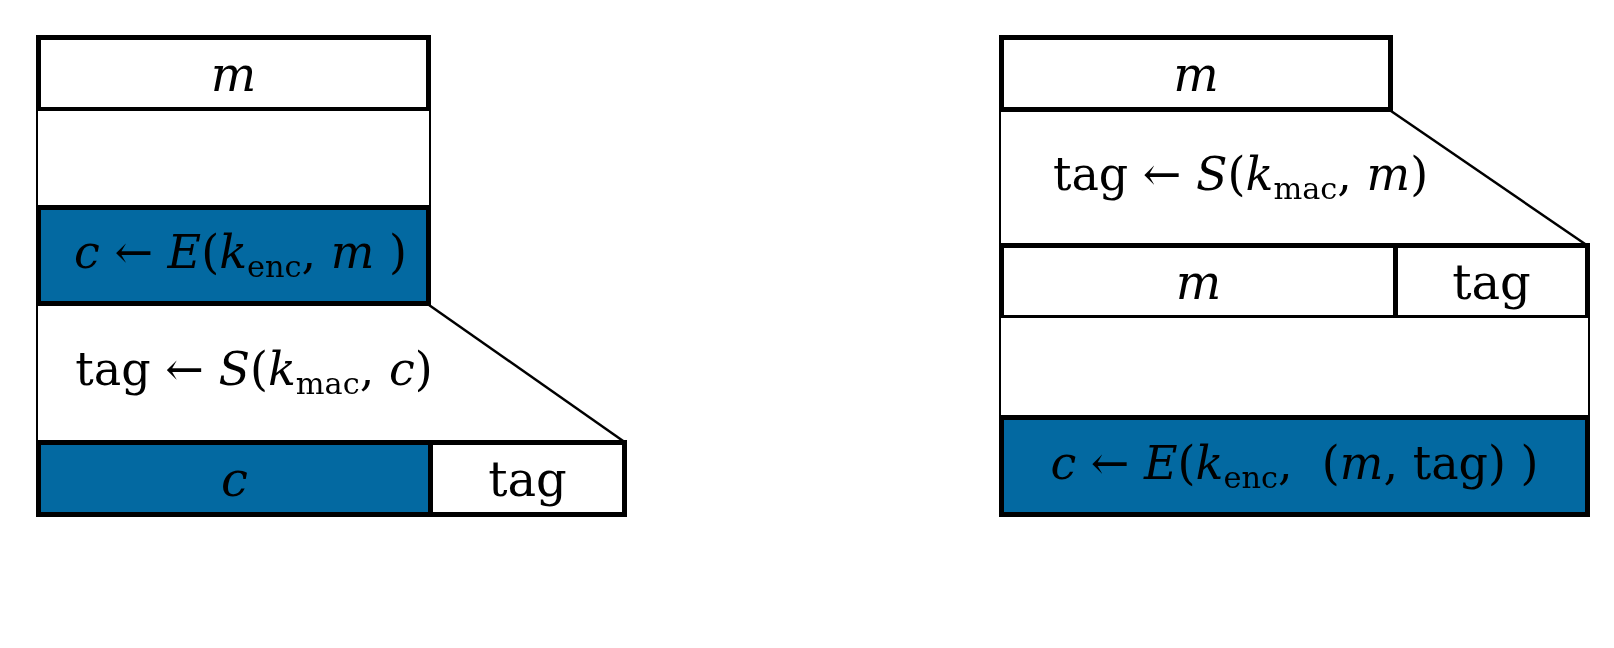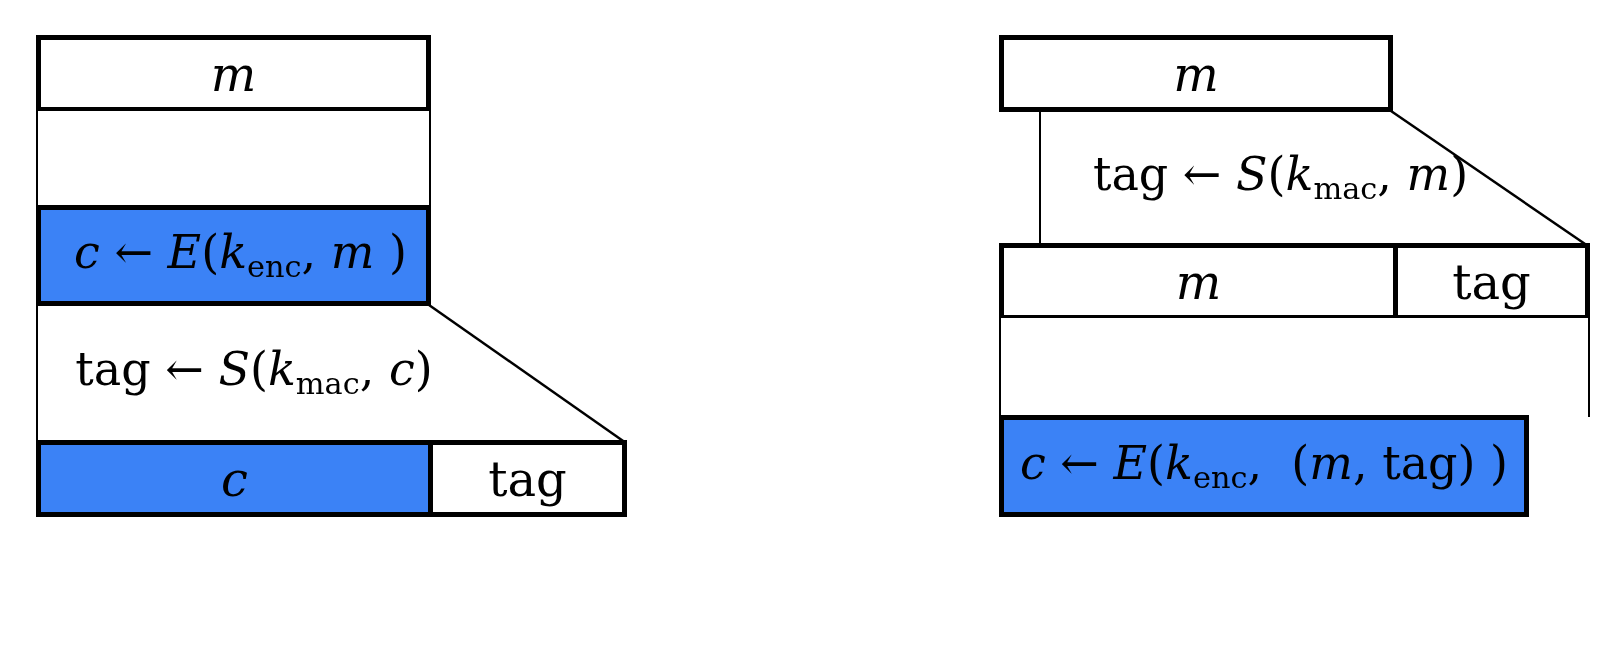--- a/index.html
+++ b/index.html
@@ -13,21 +13,21 @@
     overflow: hidden;
   }
   .abs { position: absolute; box-sizing: border-box; }
   .boxthick {
     border: 5px solid #000;
     background: #ffffff;
     display: flex;
     align-items: center;
     justify-content: center;
   }
-  .grayfill { background: #3b82f6; }
+  .grayfill { background: #0369a1; }
   .channel {
     border-left: 2.5px solid #000;
     border-right: 2.5px solid #000;
     background: #ffffff;
   }
   .leftline { border-left: 2.5px solid #000; background: transparent; }
   .trapez {
     display: flex;
     align-items: center;
     justify-content: center;
@@ -92,34 +92,34 @@
     </div>
 
   </div>
 
   <div class="abs" style="left:900px; top:0; width:714px; height:648px;">
 
     <div class="abs boxthick" style="left:99px; top:35px; width:394px; height:77px;">
       <span class="vartext m-i">m</span>
     </div>
 
-    <div class="abs leftline trapez" style="left:99px; top:110px; width:394px; height:135px; padding-left:87px;margin-left:40px;">
+    <div class="abs leftline trapez" style="left:99px; top:110px; width:394px; height:135px; padding-left:87px;">
       <span class="mathtext"><span class="m-r">tag</span><span class="m-r"> ← </span><span class="m-i">S</span><span class="m-r">(</span><span class="m-i">k</span><span class="m-sub">mac</span><span class="m-r">, </span><span class="m-i">m</span><span class="m-r">)</span></span>
     </div>
 
     <div class="abs row" style="left:99px; top:243px; width:591px; height:77px;">
       <div class="cell divided" style="width:389px;">
         <span class="vartext m-i">m</span>
       </div>
       <div class="cell" style="flex:1;">
         <span class="vartext m-r">tag</span>
       </div>
     </div>
 
     <div class="abs channel" style="left:99px; top:318px; width:591px; height:99px;"></div>
 
-    <div class="abs boxthick grayfill" style="left:99px; top:415px; width:530px; height:102px;">
+    <div class="abs boxthick grayfill" style="left:99px; top:415px; width:591px; height:102px;">
       <span class="mathtext"><span class="m-i">c</span><span class="m-r"> ← </span><span class="m-i">E</span><span class="m-r">(</span><span class="m-i">k</span><span class="m-sub">enc</span><span class="m-r">, &nbsp;</span><span class="m-r">(</span><span class="m-i">m</span><span class="m-r">, </span><span class="m-r">tag</span><span class="m-r">) )</span></span>
     </div>
 
   </div>
 
 </div>
 
 </body></html>

